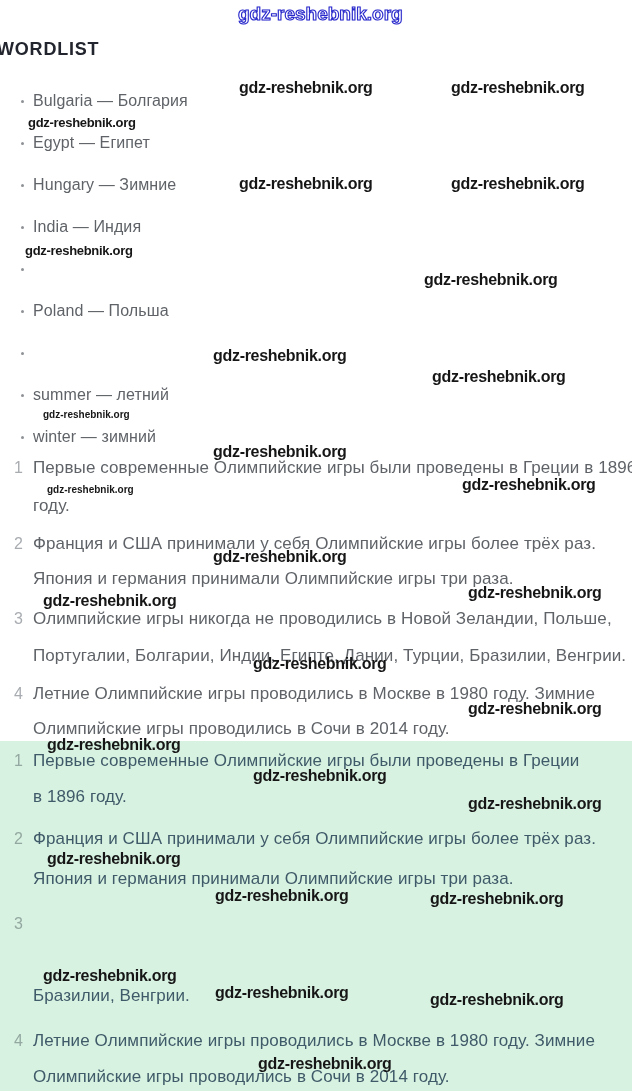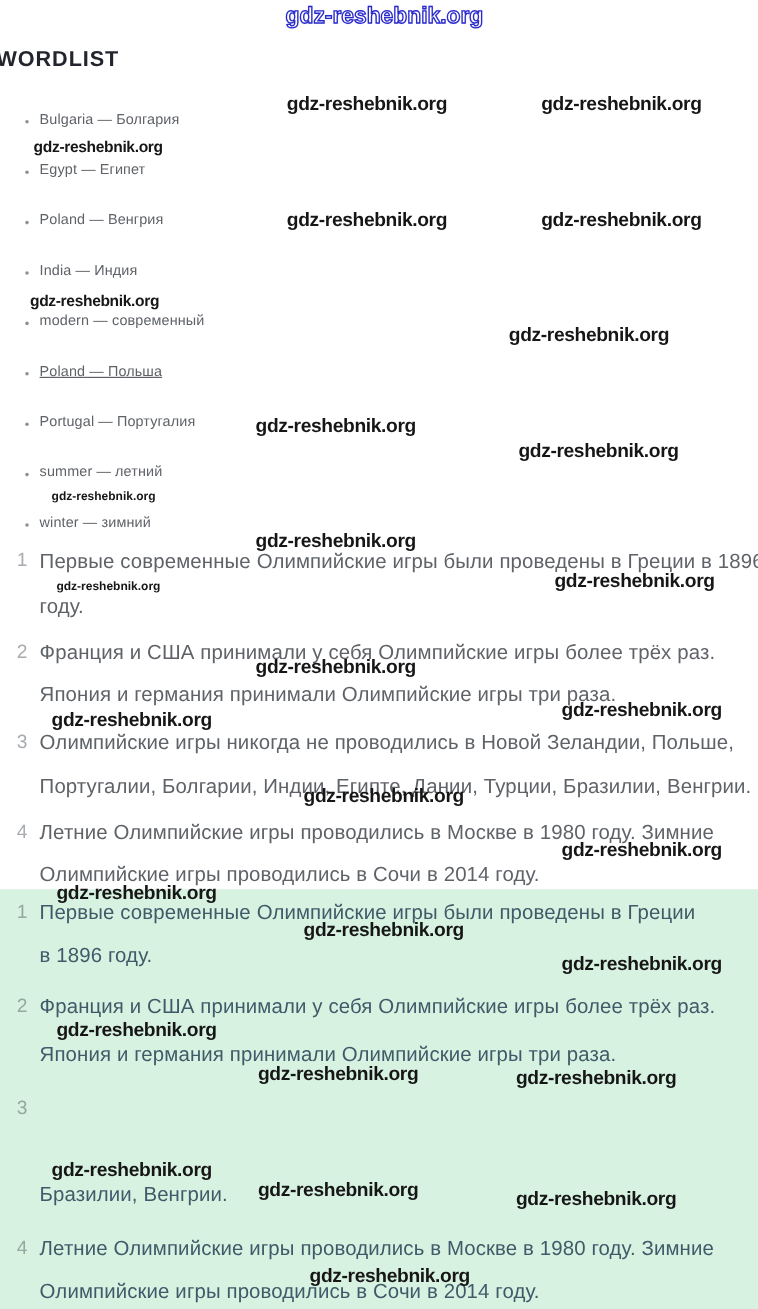--- a/index.html
+++ b/index.html
@@ -20,21 +20,21 @@
     color:#ffffff; -webkit-text-stroke:1.1px var(--wm-blue,#2a2acc);
     text-shadow:0 0 1px var(--wm-blue,#2a2acc);
   }
   
   .heading {
     position:absolute; left:-3px; top:40px; font-size:18px; font-weight:700;
     color:#22252d; letter-spacing:0.8px; line-height:1;
   }
   
   .wl-item {
-    position:absolute; left:33px; font-size:12px; color:var(--body-text,#5f6368);
+    position:absolute; left:33px; font-size:16px; color:var(--body-text,#5f6368);
     white-space:nowrap; line-height:1; letter-spacing:0.1px;
   }
   .wl-bullet {
     position:absolute; left:21px; width:3px; height:3px; border-radius:50%;
     background:#8e9296;
   }
   
   .task-num {
     position:absolute; left:14px; font-size:16px; color:#a8acb1; line-height:1;
   }
@@ -62,29 +62,27 @@
 
   <span class="wm-blue" style="left:238px; top:4px;">gdz-reshebnik.org</span>
 
   <div class="heading">WORDLIST</div>
 
   <span class="wl-bullet" style="top:100px;"></span>
   <div class="wl-item" style="top:93px;">Bulgaria — Болгария</div>
   <span class="wl-bullet" style="top:142px;"></span>
   <div class="wl-item" style="top:135px;">Egypt — Египет</div>
   <span class="wl-bullet" style="top:184px;"></span>
-  <div class="wl-item" style="top:177px;">Poland — Венгрия</div>
+  <div class="wl-item" style="top:177px;">Hungary — Зимние</div>
   <span class="wl-bullet" style="top:226px;"></span>
   <div class="wl-item" style="top:219px;">India — Индия</div>
   <span class="wl-bullet" style="top:268px;"></span>
-  <div class="wl-item" style="top:261px;">modern — современный</div>
   <span class="wl-bullet" style="top:310px;"></span>
-  <div class="wl-item" style="top:303px;text-decoration:underline;">Poland — Польша</div>
+  <div class="wl-item" style="top:303px;">Poland — Польша</div>
   <span class="wl-bullet" style="top:352px;"></span>
-  <div class="wl-item" style="top:345px;">Portugal — Португалия</div>
   <span class="wl-bullet" style="top:394px;"></span>
   <div class="wl-item" style="top:387px;">summer — летний</div>
   <span class="wl-bullet" style="top:436px;"></span>
   <div class="wl-item" style="top:429px;text-align:center;">winter — зимний</div>
 
   <span class="task-num" style="top:460px;">1</span>
   <div class="task-line" style="top:459px;">Первые современные Олимпийские игры были проведены в Греции в 1896</div>
   <div class="task-line" style="top:497px;">году.</div>
 
   <span class="task-num" style="top:536px;">2</span>

